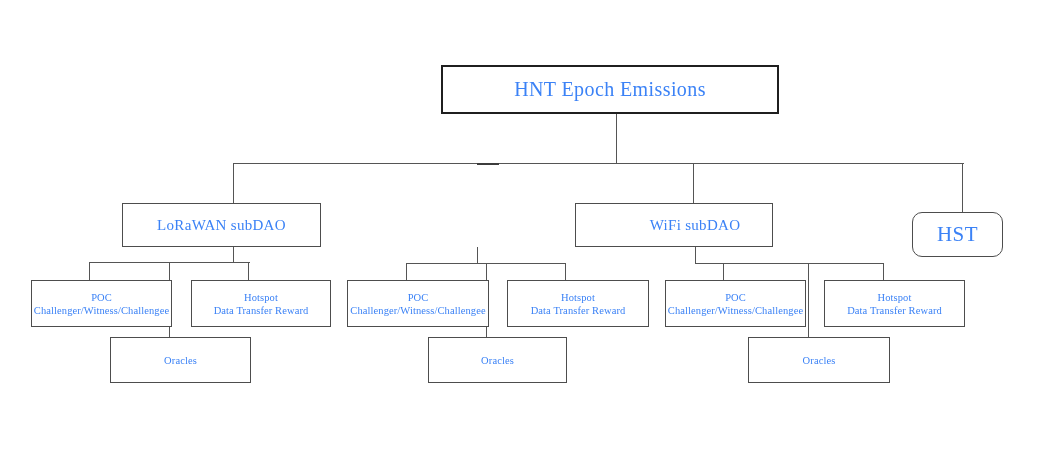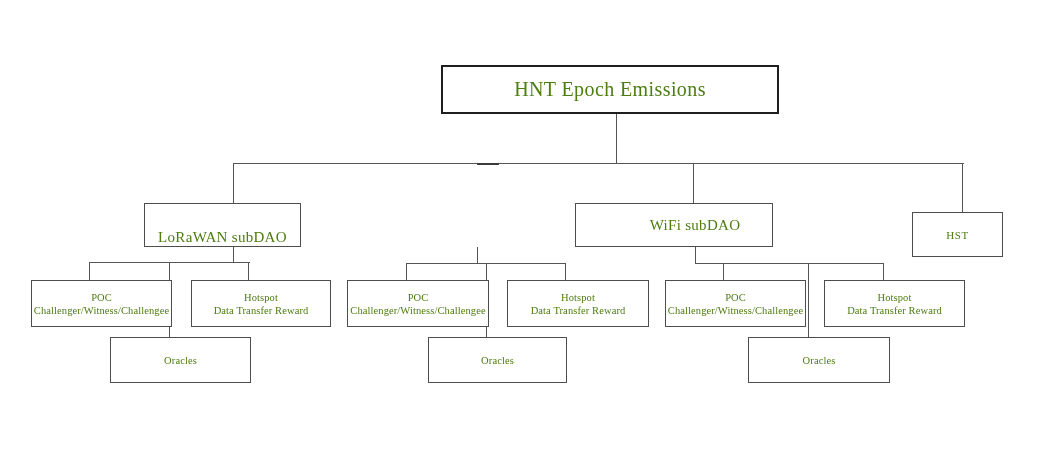--- a/index.html
+++ b/index.html
@@ -6,21 +6,21 @@
     margin: 0;
     padding: 0;
     background: #ffffff;
   }
   .canvas {
     position: relative;
     width: 1043px;
     height: 473px;
     background: #ffffff;
     font-family: "Liberation Serif", "DejaVu Serif", serif;
-    color: #4d7c0f;
+    color: #3b82f6;
     overflow: hidden;
   }
   .node {
     position: absolute;
     box-sizing: border-box;
     background: #ffffff;
     border: 1.5px solid #4d4d4d;
     display: flex;
     flex-direction: column;
     align-items: center;
@@ -31,22 +31,23 @@
   .node.root {
     border: 2px solid #1f1f1f;
     font-size: 20px;
     letter-spacing: 0.4px;
   }
   .node.l1 {
     font-size: 15px;
     letter-spacing: 0.3px;
   }
   .node.hst {
-    font-size: 11px;
+    font-size: 21px;
     letter-spacing: 0.5px;
+    border-radius: 10px;
   }
   .node.l2 {
     font-size: 10.5px;
     line-height: 13px;
     letter-spacing: 0.1px;
     margin-left: 12px;
   }
   .hline, .vline {
     position: absolute;
     background: #555555;
@@ -65,21 +66,21 @@
   .ln-root-drop{ left: 616px; top: 114px; height: 50px; }
 
   
   .ln-bus1     { left: 233px; top: 163px; width: 731px; }
   .ln-bus1-tick{ left: 477px; top: 162.5px; width: 22px; height: 2.2px; }
   .ln-drop-lorawan { left: 233px; top: 163px; height: 41px; }
   .ln-drop-wifi    { left: 693px; top: 163px; height: 41px; }
   .ln-drop-hst     { left: 962px; top: 163px; height: 50px; }
 
   
-  .box-lorawan { left: 144px; top: 203px; width: 157px; height: 44px; justify-content: flex-end; }
+  .box-lorawan { left: 122px; top: 203px; width: 199px; height: 44px; }
   .box-5g      { left: 353px; top: 203px; width: 197px; height: 44px; }
   .box-wifi    { left: 575px; top: 203px; width: 198px; height: 44px; padding-left: 42px; }
   .box-hst     { left: 912px; top: 212px; width: 91px;  height: 45px; }
 
   
   .ln-l-parent { left: 233px; top: 247px; height: 16px; }
   .ln-l-bus    { left: 89px;  top: 262px; width: 161px; }
   .ln-l-poc    { left: 89px;  top: 262px; height: 19px; }
   .ln-l-hot    { left: 248px; top: 262px; height: 19px; }
   .ln-l-ora    { left: 169px; top: 262px; height: 76px; }

